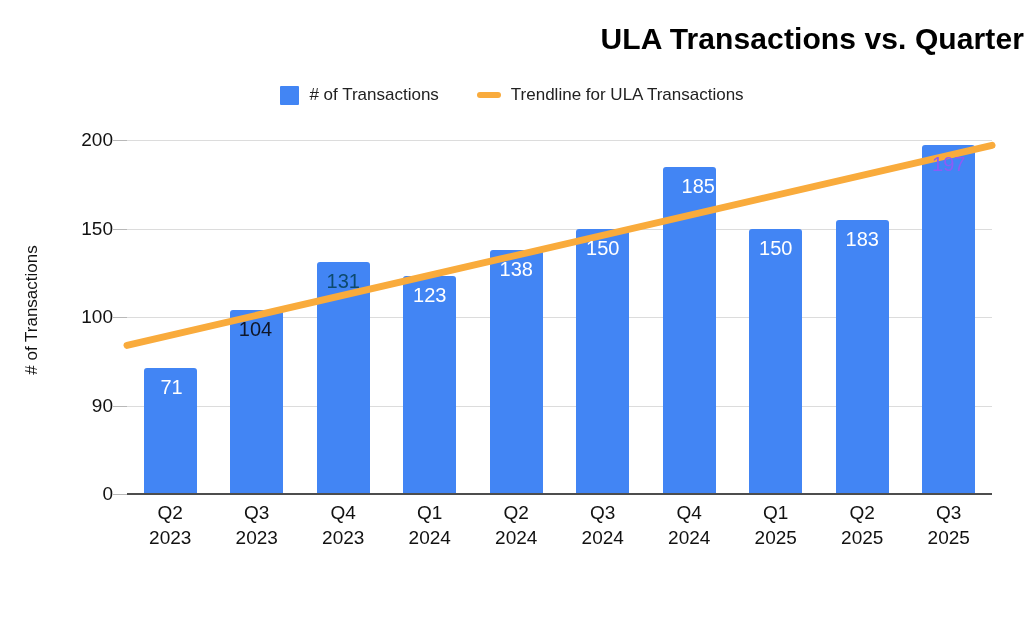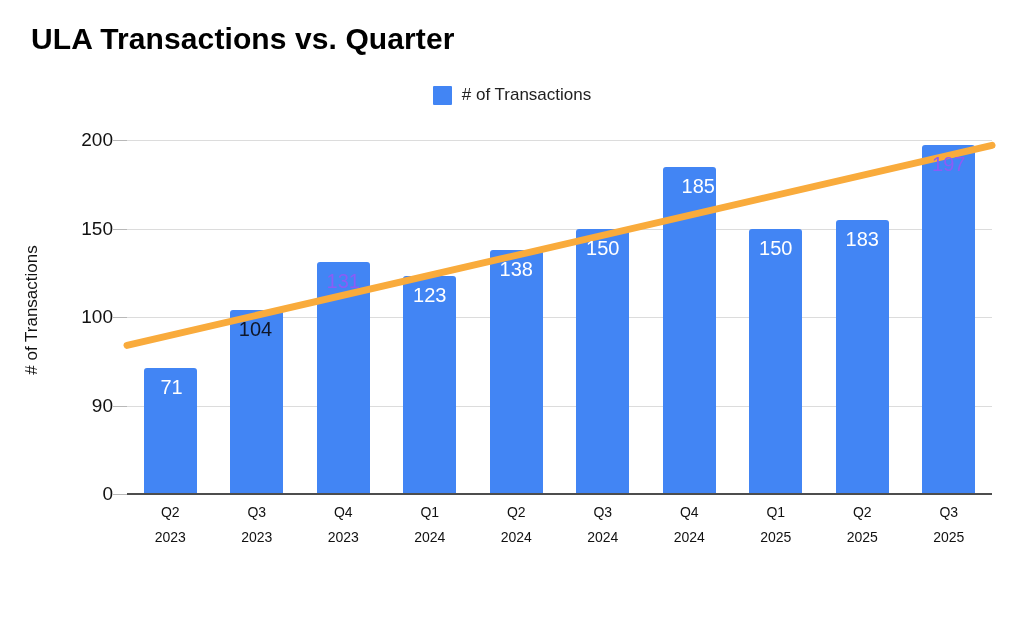--- a/index.html
+++ b/index.html
@@ -19,21 +19,21 @@
     position: absolute;
     left: 0; top: 0;
     width: 1024px; height: 633px;
   }
 
   
   .chart-title {
     position: absolute;
     left: 0; top: 22px;
     width: 1024px;
-    text-align: left;
+    text-align: right;
     font-size: 30px;
     font-weight: 700;
     letter-spacing: 0.1px;
     color: #000000;
     white-space: nowrap;
     padding-left: 31px;
   }
 
   
   .legend {
@@ -140,21 +140,21 @@
   
   .xlabels {
     position: absolute;
     left: 127px; top: 500px;
     width: 865px; height: 56px;
   }
   .xlabel {
     position: absolute;
     top: 0;
     text-align: center;
-    font-size: 14px;
+    font-size: 19px;
     line-height: 25px;
     color: #111111;
     white-space: nowrap;
   }
 
   
   .xaxis-title {
     position: absolute;
     left: 127px; top: 575px;
     width: 865px;
@@ -178,20 +178,24 @@
 <body>
 
 <div id="chart-root">
 
   <div class="chart-title">ULA Transactions vs. Quarter</div>
 
   <div class="legend">
     <div class="legend-entry">
       <span class="legend-swatch-box" style="background: rgb(66, 133, 244);"></span>
       <span class="legend-label"># of Transactions</span>
+    </div>
+    <div class="legend-entry">
+      <span class="legend-swatch-line" style="background: rgb(249, 171, 60);"></span>
+      <span class="legend-label">Trendline for ULA Transactions</span>
     </div>
   </div>
 
   <div class="ytick-wrap">
       <div class="ytick-label" style="top: 354px;">0</div>
       <div class="ytick-label" style="top: 265.5px;">90</div>
       <div class="ytick-label" style="top: 177px;">100</div>
       <div class="ytick-label" style="top: 88.5px;">150</div>
       <div class="ytick-label" style="top: 0px;">200</div>
     </div>
@@ -214,21 +218,21 @@
         <div class="bar" style="left: 622.25px; width: 53px; height: 265.5px; background: rgb(66, 133, 244);"></div>
         <div class="bar" style="left: 708.75px; width: 53px; height: 274.35px; background: rgb(66, 133, 244);"></div>
         <div class="bar" style="left: 795.25px; width: 53px; height: 348.69px; background: rgb(66, 133, 244);"></div>
       </div>
     <svg class="trend-svg" viewBox="0 0 865 354" preserveAspectRatio="none">
       <line id="trend-line" x1="0" y1="205.32" x2="865" y2="5.310000000000002" stroke="#f9ab3c" stroke-width="7" stroke-linecap="round"></line>
     </svg>
     <div class="labels-layer">
         <div class="bar-value" style="left: 18px; width: 53px; top: 236.33px; color: rgb(255, 255, 255);">71</div>
         <div class="bar-value" style="left: 102px; width: 53px; top: 177.92px; color: #0f172a;">104</div>
-        <div class="bar-value" style="left: 189.75px; width: 53px; top: 130.13px; color: #8b5cf6;">131</div>
+        <div class="bar-value" style="left: 189.75px; width: 53px; top: 130.13px; color: #0c4a6e;">131</div>
         <div class="bar-value" style="left: 276.25px; width: 53px; top: 144.29px; color: rgb(255, 255, 255);">123</div>
         <div class="bar-value" style="left: 362.75px; width: 53px; top: 117.74px; color: rgb(255, 255, 255);">138</div>
         <div class="bar-value" style="left: 449.25px; width: 53px; top: 96.5px; color: rgb(255, 255, 255);">150</div>
         <div class="bar-value" style="left: 535.75px; width: 71px; top: 34.55px; color: rgb(255, 255, 255);">185</div>
         <div class="bar-value" style="left: 622.25px; width: 53px; top: 96.5px; color: rgb(255, 255, 255);">150</div>
         <div class="bar-value" style="left: 708.75px; width: 53px; top: 87.65px; color: rgb(255, 255, 255);">183</div>
         <div class="bar-value" style="left: 795.25px; width: 53px; top: 13.31px; color: #8b5cf6;">197</div>
       </div>
     <div class="axis-baseline"></div>
   </div>

